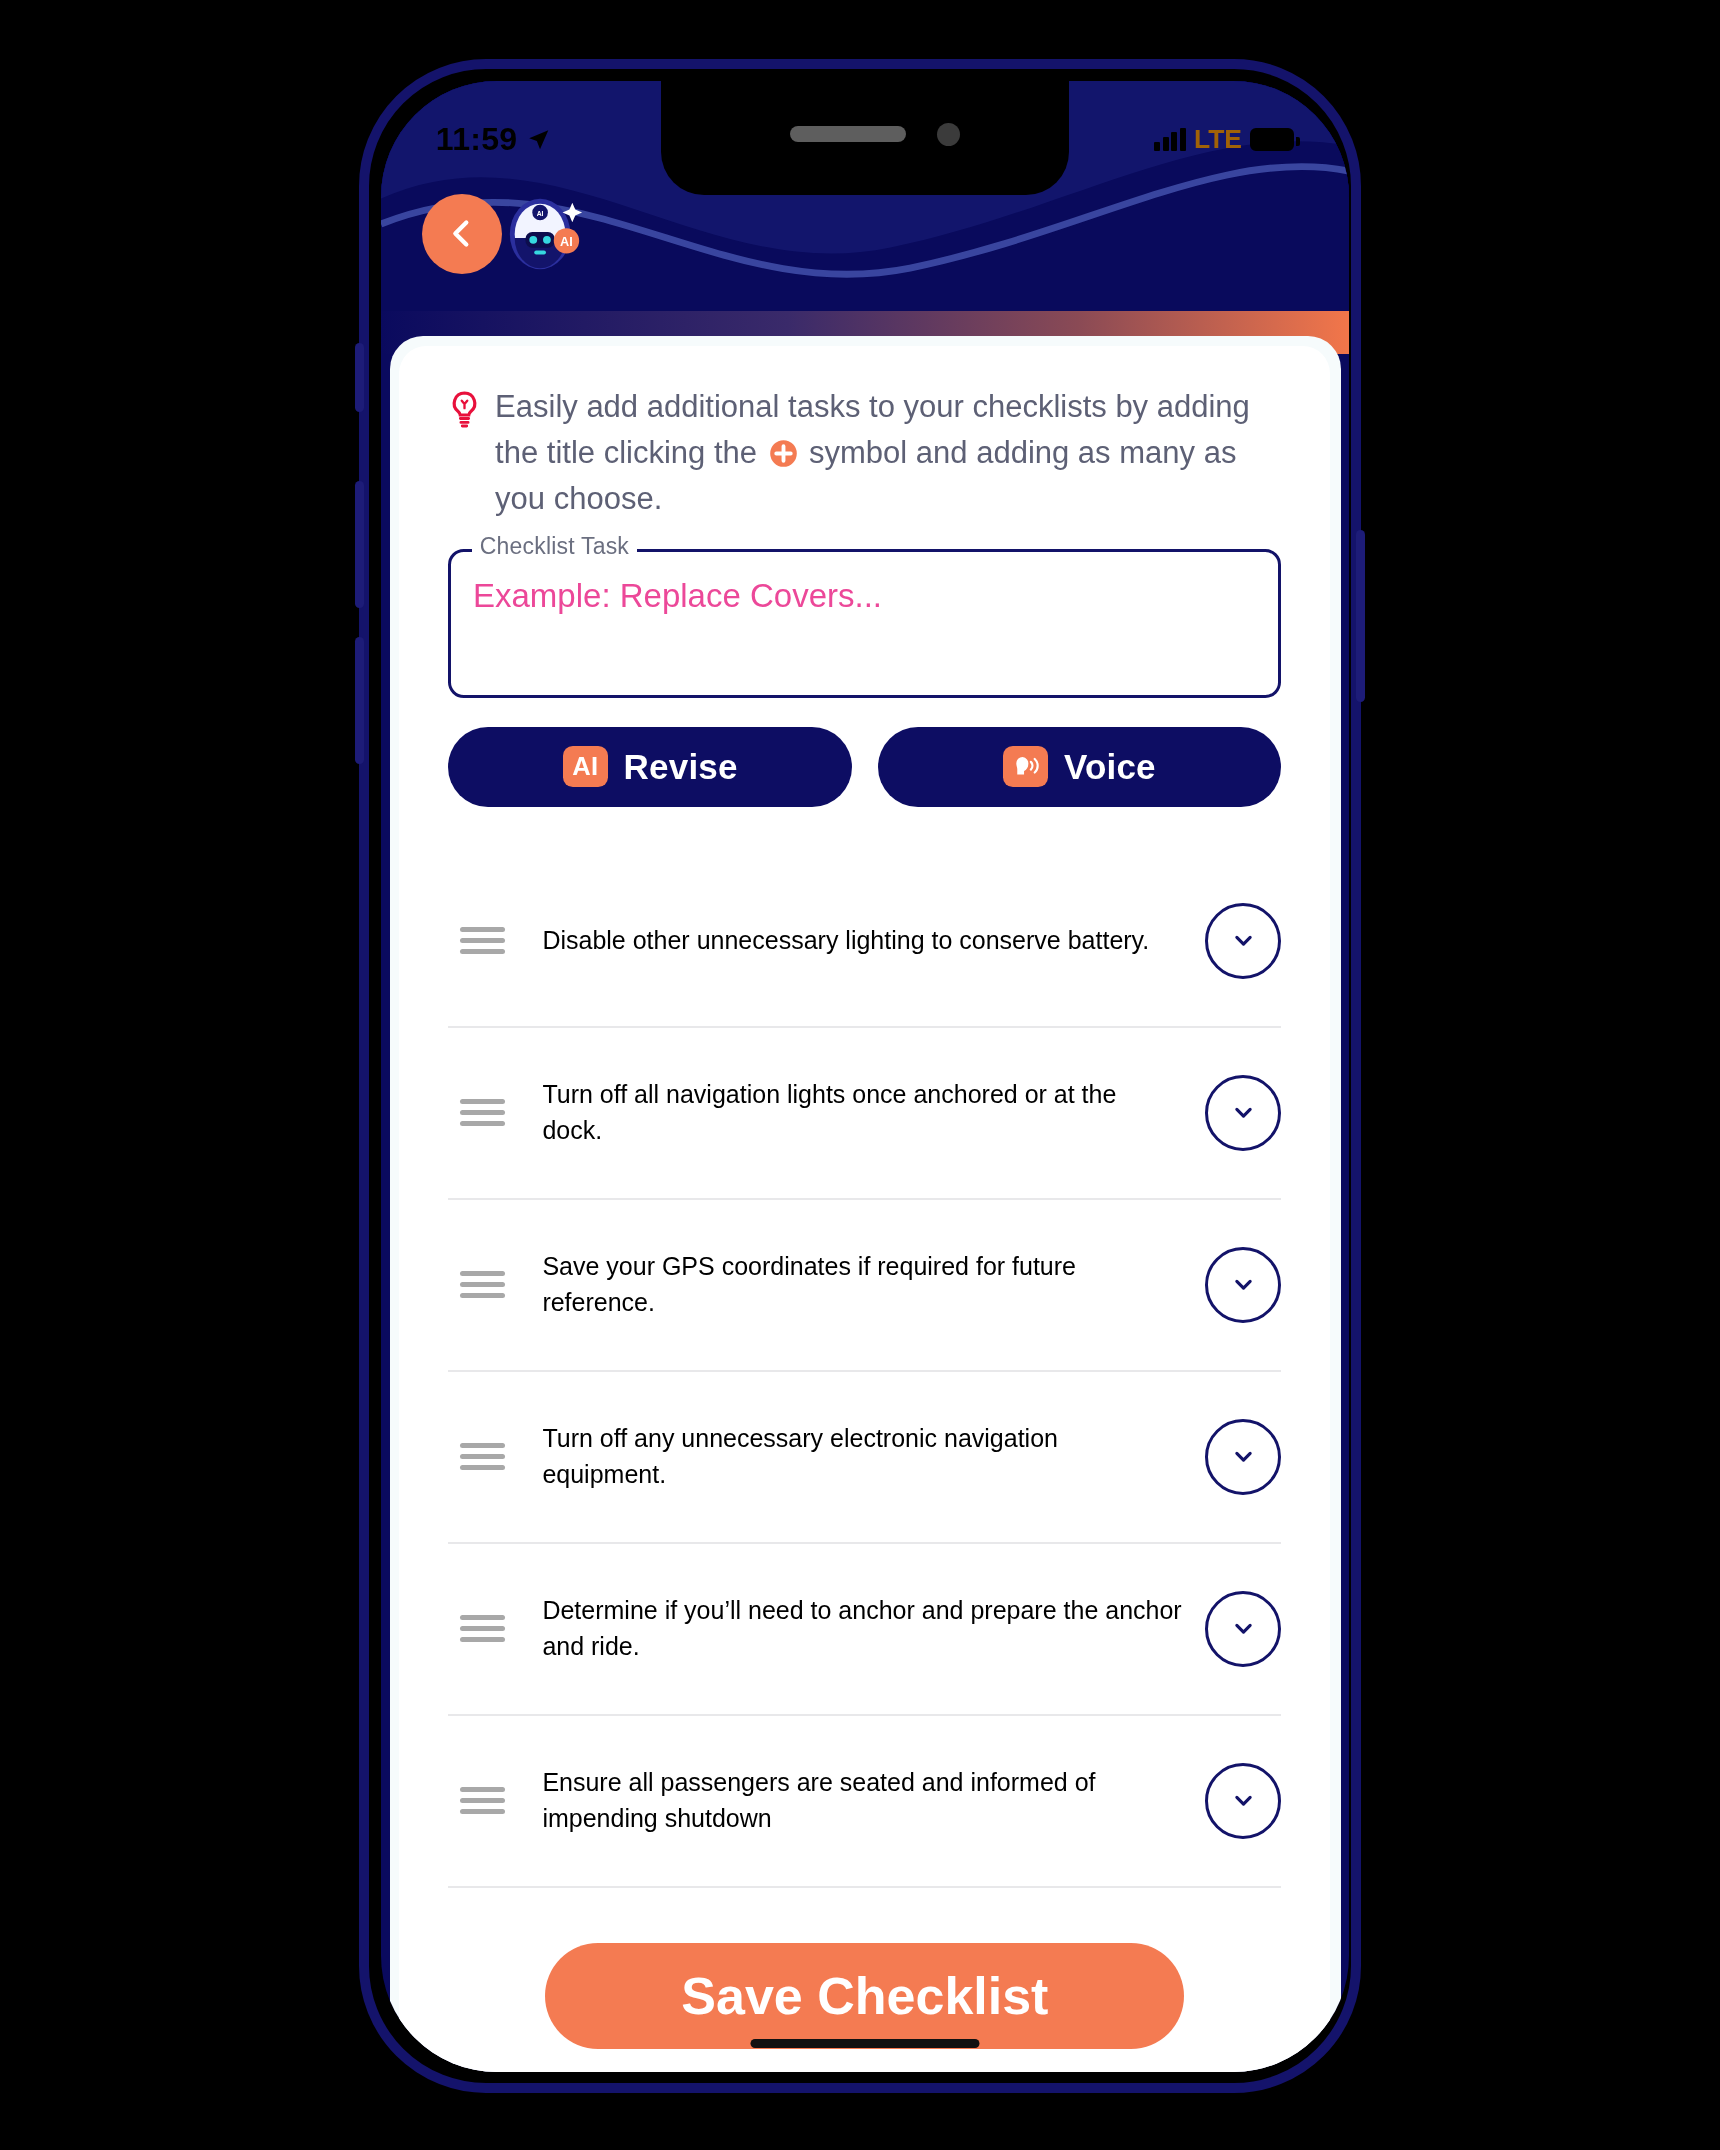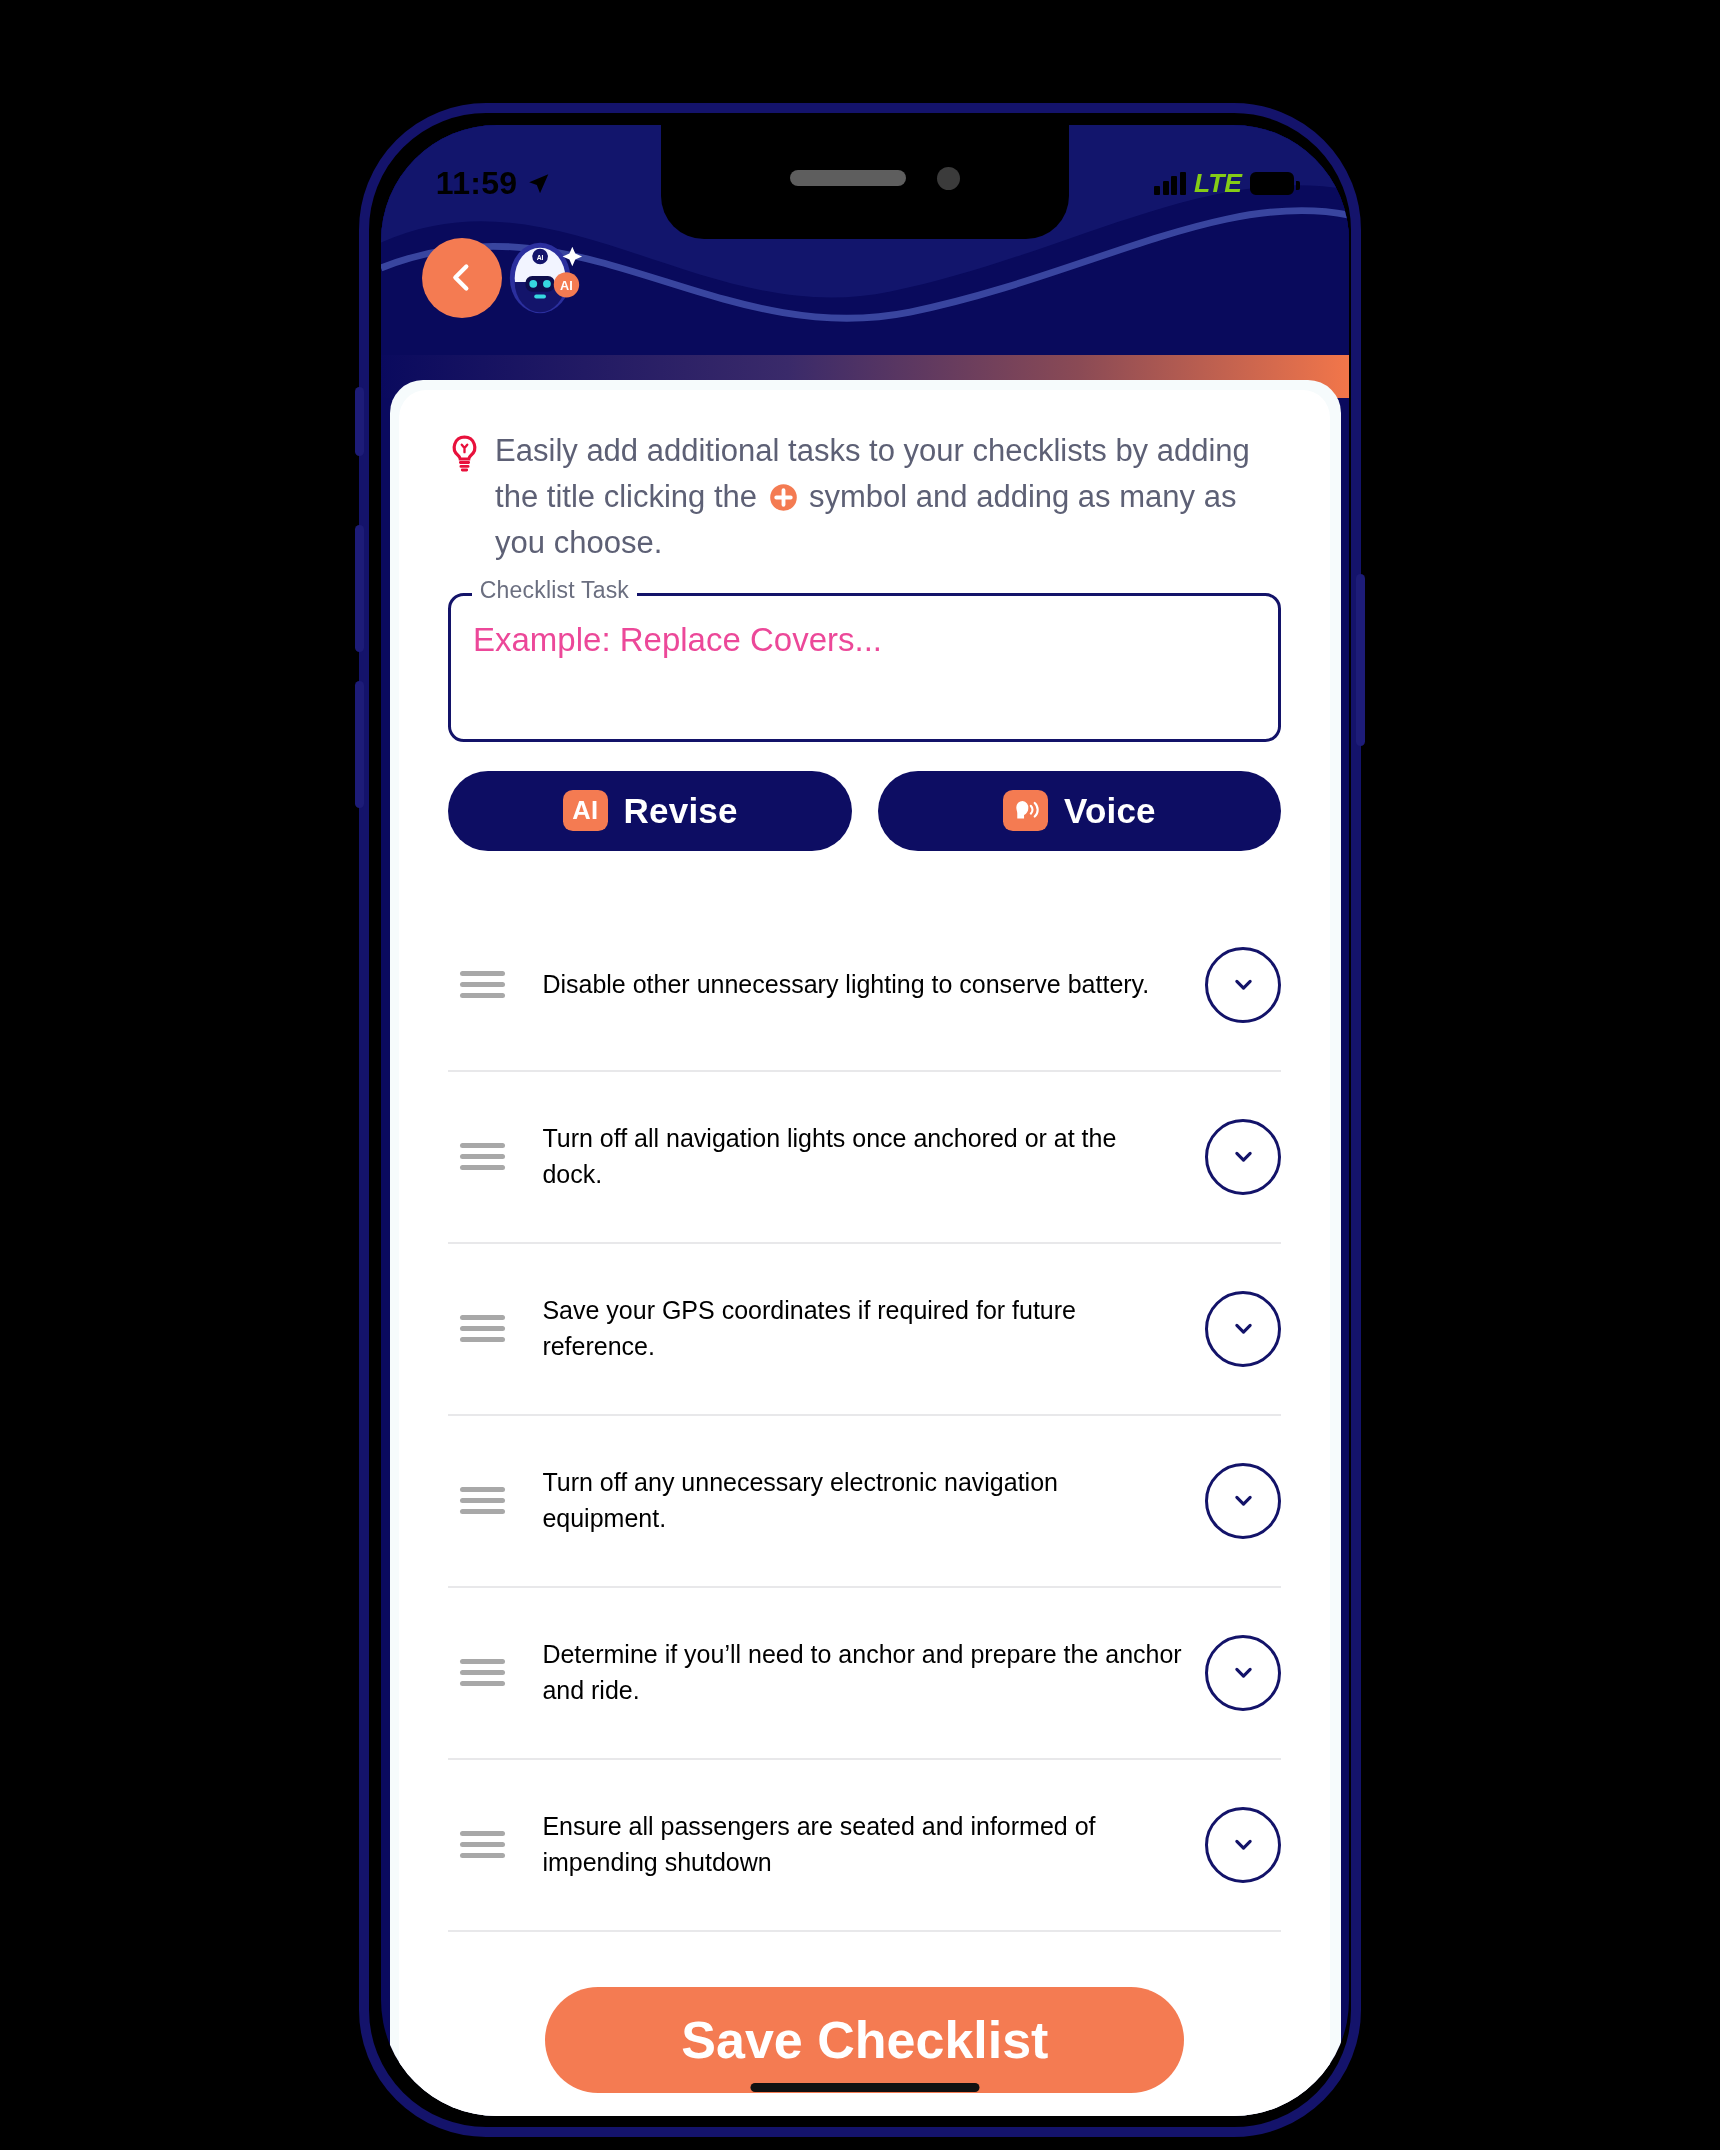--- a/index.html
+++ b/index.html
@@ -2,21 +2,21 @@
 <html><head>
 <meta charset="utf-8">
 <style>
   * { box-sizing: border-box; margin: 0; padding: 0; }
   html, body {
     width: 1720px; height: 2150px;
     background: #000;
     font-family: "Liberation Sans", sans-serif;
     overflow: hidden;
   }
-  .stage { position: relative; width: 1720px; height: 1551px; background: #000; margin-top: 44px; }
+  .stage { position: relative; width: 1720px; height: 1551px; background: #000; }
 
   
   .phone-frame {
     position: absolute; left: 359px; top: 59px;
     width: 1002px; height: 2034px;
     border-radius: 127px;
     background: #000;
     border: 10.8px solid #14136b;
     overflow: visible;
   }
@@ -45,21 +45,21 @@
   .header-wave { position: absolute; left: 0; top: 0; width: 968px; height: 238px; }
 
   .statusbar {
     position: absolute; left: 0; top: 39px; width: 968px; height: 39px;
     display: flex; align-items: center; justify-content: space-between;
     padding: 0 55px; z-index: 4;
   }
   .sb-left { display: flex; align-items: center; gap: 8.8px; }
   .sb-time { color: #000; font-size: 32px; font-weight: 700; letter-spacing: 0.3px; }
   .sb-right { display: flex; align-items: center; gap: 7.8px; }
-  .sb-lte { color: #84cc16; font-size: 26.5px; font-weight: 600; font-style: italic; }
+  .sb-lte { color: #a16207; font-size: 26.5px; font-weight: 600; }
   .bars { display: flex; align-items: flex-end; gap: 2.9px; height: 23.5px; }
   .bars i { display: block; width: 5.9px; background: #000; border-radius: 1px; }
   .bars i:nth-child(1) { height: 8.8px; }
   .bars i:nth-child(2) { height: 13.7px; }
   .bars i:nth-child(3) { height: 18.6px; }
   .bars i:nth-child(4) { height: 23.5px; }
   .batt {
     width: 44px; height: 22.5px; border: 2.9px solid #000; border-radius: 5.9px;
     position: relative; background: #000;
   }

